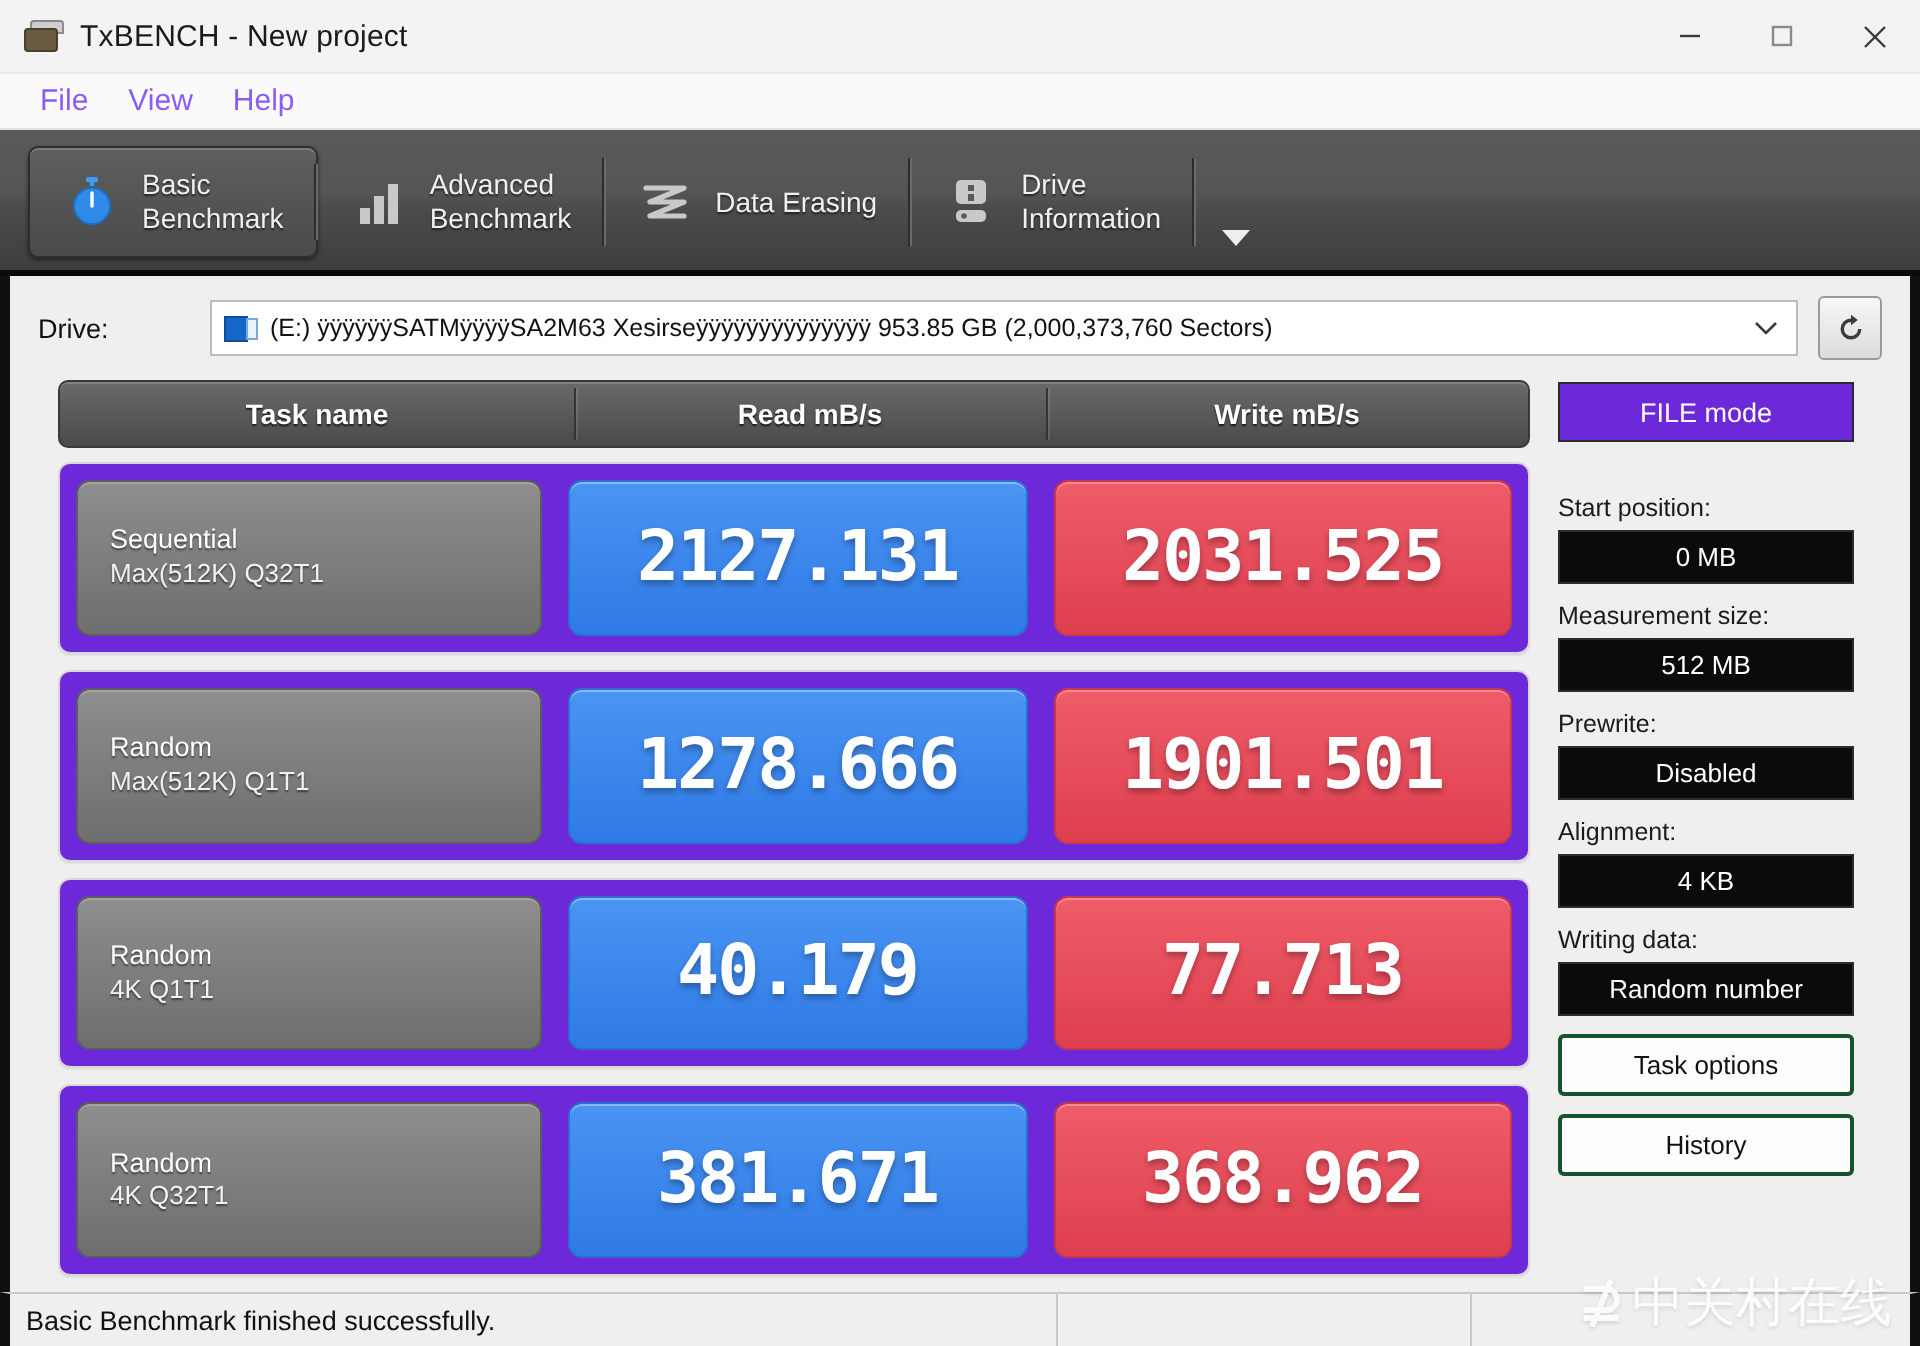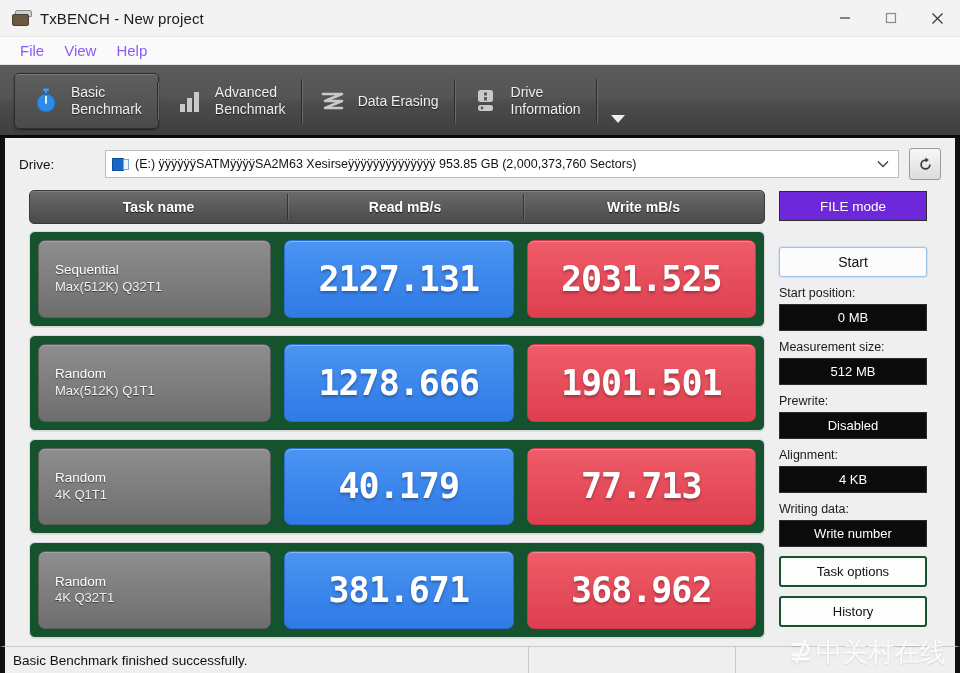--- a/index.html
+++ b/index.html
@@ -141,21 +141,21 @@
   .res-head .cell.name{flex:0 0 257px;}
   .res-head .cell.rd{flex:0 0 236px;}
   .res-head .cell.wr{flex:1 1 auto;}
   .res-head .cell + .cell:before{
     content:"";position:absolute;left:0;top:-5px;bottom:-5px;width:1px;background:#343434;
     box-shadow:1px 0 0 rgba(255,255,255,.12);
   }
 
   .row{
     flex:1 1 0;margin-bottom:8px;
-    background:#14532d;border:1px solid #d8d8d8;border-radius:6px;
+    background:#6d28d9;border:1px solid #d8d8d8;border-radius:6px;
     display:flex;align-items:center;padding:8px;box-sizing:border-box;gap:13px;
     box-shadow:0 1px 1px rgba(0,0,0,.07);
     justify-content:flex-end;
   }
   .task{
     flex:0 0 233px;align-self:stretch;
     background:linear-gradient(to bottom,#8e8e8e,#6e6e6e);
     border:1px solid #5c5c5c;border-radius:7px;
     display:flex;flex-direction:column;justify-content:center;
     padding-left:16px;box-sizing:border-box;
@@ -400,36 +400,35 @@
             <div class="l1">Random</div>
             <div class="l2">4K Q32T1</div>
           </div>
           <div class="chip read">381.671</div>
           <div class="chip write">368.962</div>
         </div>
       </div>
 
       <div class="side">
         <div class="mode-btn">FILE mode</div>
-        <div class="start-btn">Start</div>
 
         <div class="side-label">Start position:</div>
         <div class="value-box">0 MB</div>
 
         <div class="side-label">Measurement size:</div>
         <div class="value-box">512 MB</div>
 
         <div class="side-label">Prewrite:</div>
         <div class="value-box">Disabled</div>
 
         <div class="side-label">Alignment:</div>
         <div class="value-box">4 KB</div>
 
         <div class="side-label">Writing data:</div>
-        <div class="value-box">Write number</div>
+        <div class="value-box">Random number</div>
 
         <div class="plain-btn">Task options</div>
         <div class="plain-btn">History</div>
       </div>
     </div>
   </div>
 
   <div class="statusbar">
     <div class="status-text">Basic Benchmark finished successfully.</div>
     <div class="status-sep" style="left:523px"></div>

